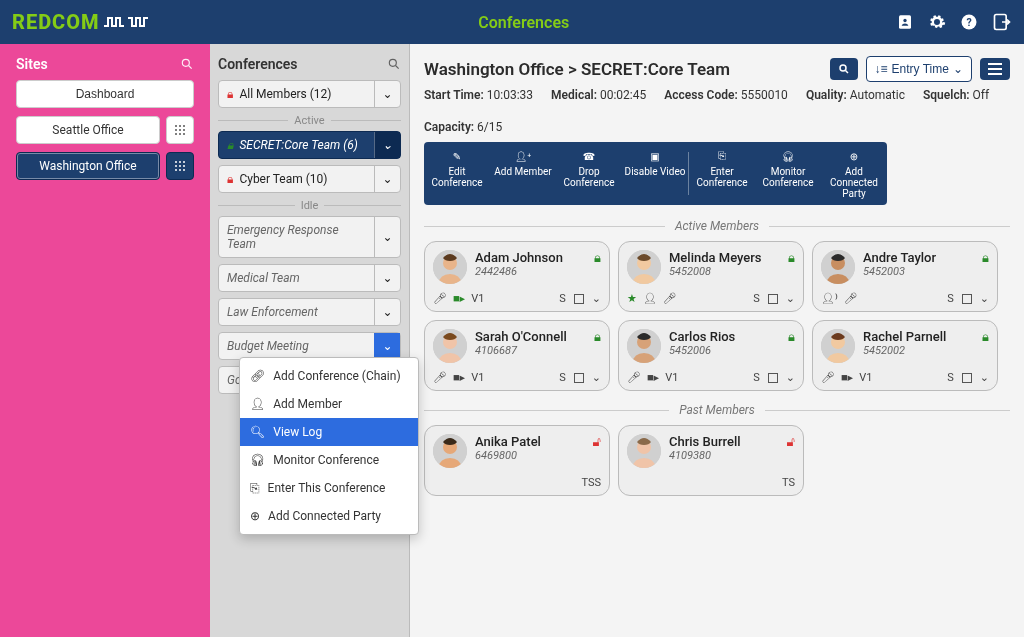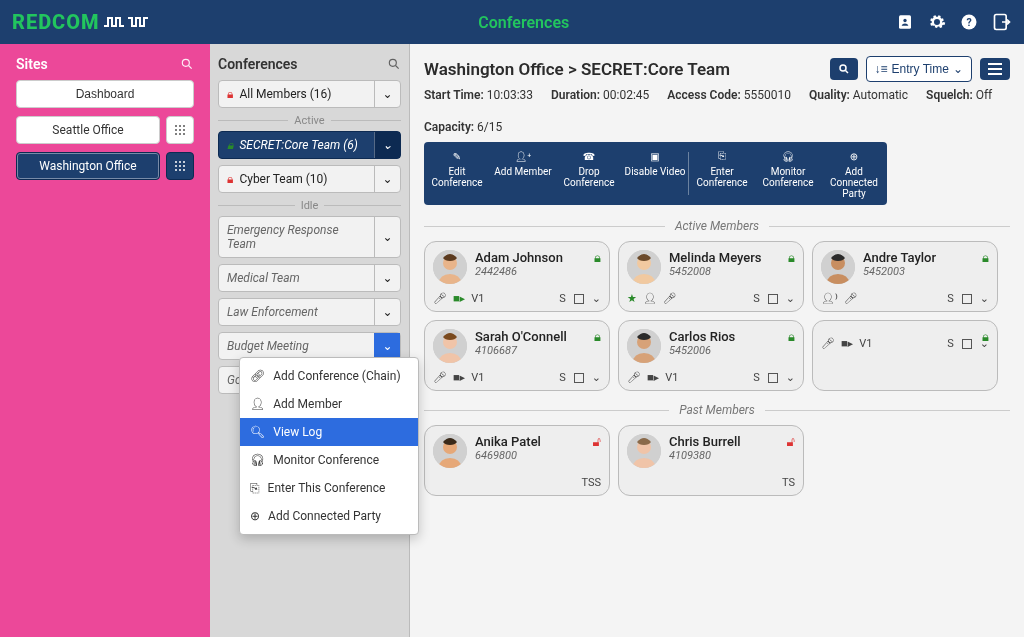--- a/index.html
+++ b/index.html
@@ -1,17 +1,17 @@
 <!DOCTYPE html>
 <html><head>
 <meta charset="utf-8">
 <style>
   * { box-sizing: border-box; margin: 0; padding: 0; }
   body { font-family: -apple-system, "Segoe UI", Roboto, sans-serif; font-size: 13px; color: #222; background: #e9e9e9; width: 1024px; height: 637px; overflow: hidden; }
-  .topbar { background: #1d3f6e; color: #22c55e; height: 44px; display: flex; align-items: center; padding: 16px 12px; }
+  .topbar { background: #1d3f6e; color: #84cc16; height: 44px; display: flex; align-items: center; padding: 16px 12px; }
   .logo { font-weight: 800; font-size: 20px; letter-spacing: 1px; display:flex; align-items:center; gap:4px;}
   .logo-wave { display:inline-flex; align-items:center;}
   .logo-wave svg { display:block; }
   .app-title { flex: 1; text-align: center; font-weight: 600; font-size: 16px; }
   .topbar-icons { display: flex; gap: 14px; align-items: center; }
   .topbar-icons span { cursor: pointer; display:flex; align-items:center; }
 
   .layout { display: flex; height: calc(637px - 44px); }
   .sidebar-sites { width: 210px; background: #ec4899; color: #fff; padding: 12px 16px; }
   .panel-title-row { display: flex; align-items: center; justify-content: space-between; margin-bottom: 8px; }
@@ -165,21 +165,21 @@
           <svg width="14" height="14" viewBox="0 0 24 24" fill="none" stroke="#555" stroke-width="2">
             <circle cx="10" cy="10" r="6"></circle>
             <path d="M20 20l-5-5"></path>
           </svg>
         </span>
     </div>
 
     <div class="conf-item">
       <div class="conf-main">
           <span class="lock-red">🔒︎</span>
-          <span>All Members (16)</span>
+          <span>All Members (12)</span>
         </div>
       <div class="conf-chevron">⌄</div>
     </div>
 
     <div class="section-label">Active</div>
 
     <div class="conf-item selected">
       <div class="conf-main">
           <span class="lock-green">🔒︎</span>
           <span>SECRET:Core Team (6)</span>
@@ -273,21 +273,21 @@
           <svg width="14" height="12" viewBox="0 0 14 12" fill="#fff">
             <rect y="0" width="14" height="2"></rect>
             <rect y="5" width="14" height="2"></rect>
             <rect y="10" width="14" height="2"></rect>
           </svg>
         </button>
     </div>
 
     <div class="meta-row">
       <span><b>Start Time:</b> <span>10:03:33</span></span>
-      <span><b>Duration:</b> <span>00:02:45</span></span>
+      <span><b>Medical:</b> <span>00:02:45</span></span>
       <span><b>Access Code:</b> <span>5550010</span></span>
       <span><b>Quality:</b> <span>Automatic</span></span>
       <span><b>Squelch:</b> <span>Off</span></span>
       <span><b>Capacity:</b> <span>6/15</span></span>
     </div>
 
     <div class="action-bar">
       <div class="action-item">
           <div class="icon">✎</div>
           <div>Edit Conference</div>
@@ -449,20 +449,34 @@
               <span>🎤︎</span>
               <span>■▸</span> 
               <span class="tag-txt">V1</span>
             </span>
        <span class="tag-txt">S</span>
        <span class="sq"></span>
        <span class="chev">⌄</span>
      </div>
    </div>
         <div class="member-card">
+     <div class="card-top">
+       <div class="avatar">
+              <svg viewBox="0 0 34 34">
+                <rect width="34" height="34" fill="#d0d0d0"></rect>
+                <circle cx="17" cy="13" r="7" fill="#f1c9a0"></circle>
+                <path d="M10 8 q7-8 14 0 q-2 3-7 3 t-7-3" fill="#6b3a1e"></path>
+                <path d="M5 34 q2-10 12-10 t12 10" fill="#f1c9a0"></path>
+              </svg>
+            </div>
+       <div>
+              <div class="mname">Rachel Parnell</div>
+            <div class="mnum">5452002</div>
+            </div>
+     </div>
      <span class="card-lock lock-green">🔒︎</span>
      <div class="card-bottom">
        <span class="left">
               <span>🎤︎</span>
               <span>■▸</span> 
               <span class="tag-txt">V1</span>
             </span>
        <span class="tag-txt">S</span>
        <span class="sq"></span>
        <span class="chev">⌄</span>

